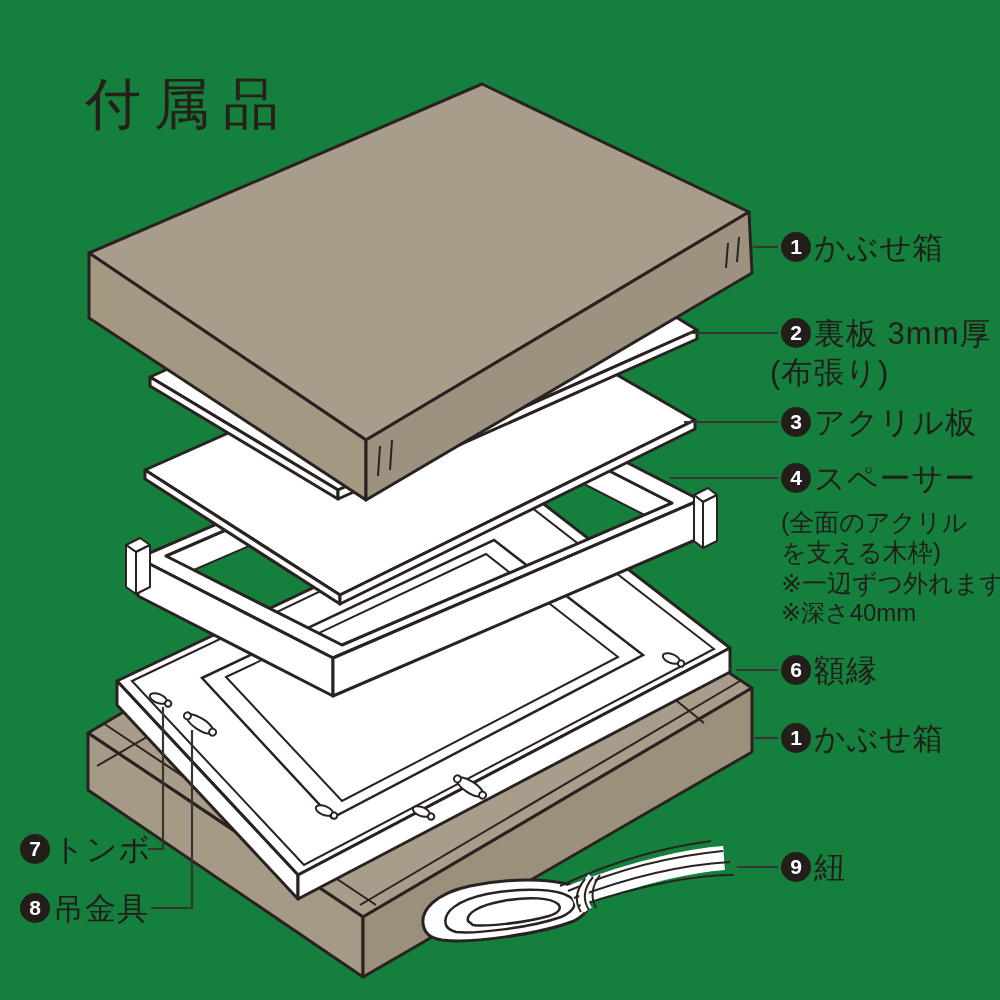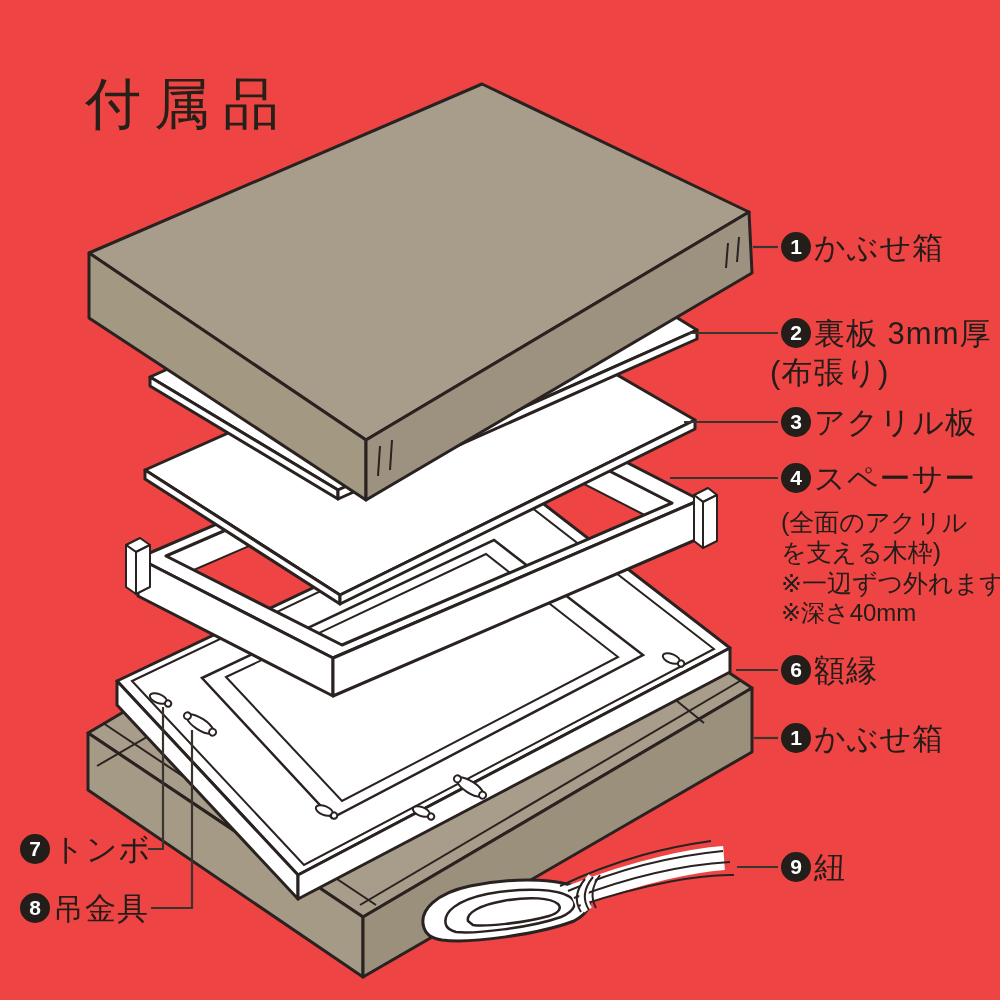--- a/index.html
+++ b/index.html
@@ -1,17 +1,17 @@
 <!DOCTYPE html>
 <html><head>
 <meta charset="utf-8">
 <style>
   html,body{margin:0;padding:0;background:#ffffff;}
   .stage{
-    position:relative;width:1000px;height:1000px;background:#ef4444;
+    position:relative;width:1000px;height:1000px;background:#15803d;
     font-family:"Liberation Sans","DejaVu Sans",sans-serif;overflow:hidden;
   }
   svg{display:block;}
   .ln2{fill:none;stroke:#292220;stroke-width:2;stroke-linejoin:round;}
   .white{fill:#ffffff;stroke:#292220;stroke-width:3;stroke-linejoin:round;}
   .white2{fill:#ffffff;stroke:#292220;stroke-width:2;stroke-linejoin:round;}
   .leader{fill:none;stroke:#3a342e;stroke-width:2.2;}
   .badge{fill:#231e1a;stroke:none;}
   .badge-num{fill:#ffffff;font-size:21px;font-weight:700;text-anchor:middle;}
   .lbl{fill:#221d19;font-size:31px;font-weight:500;letter-spacing:1px;}

